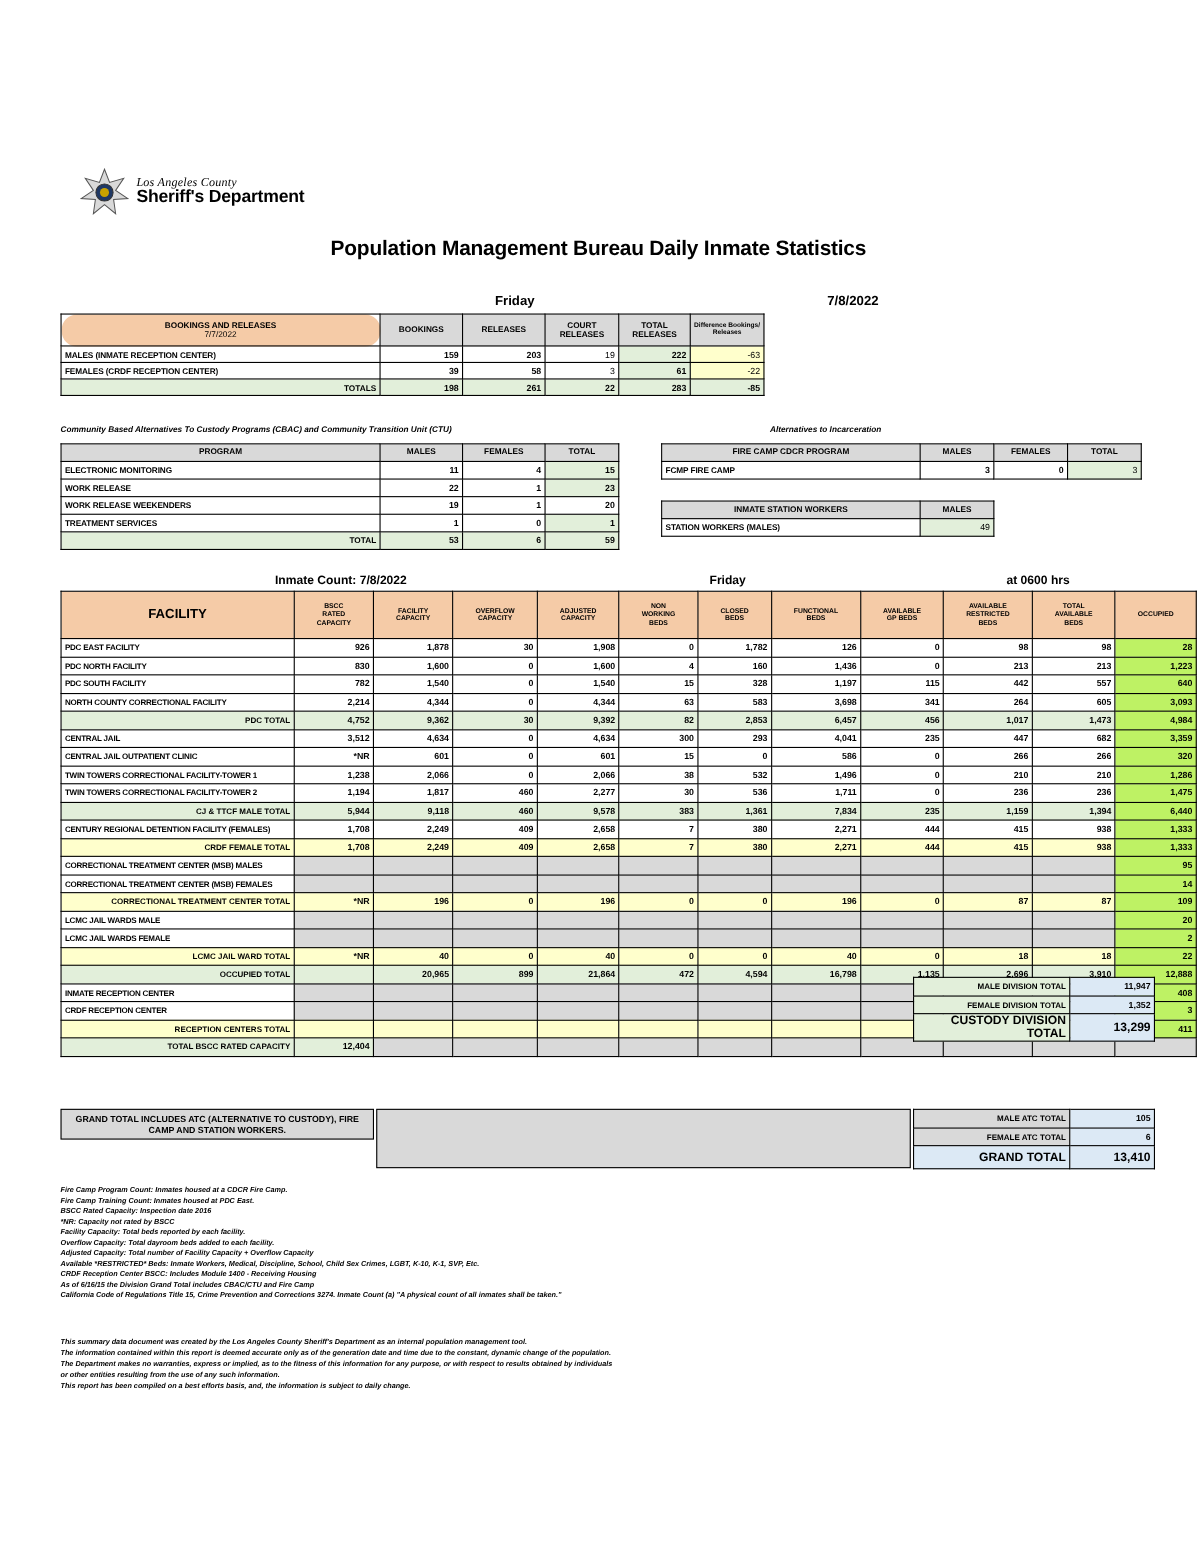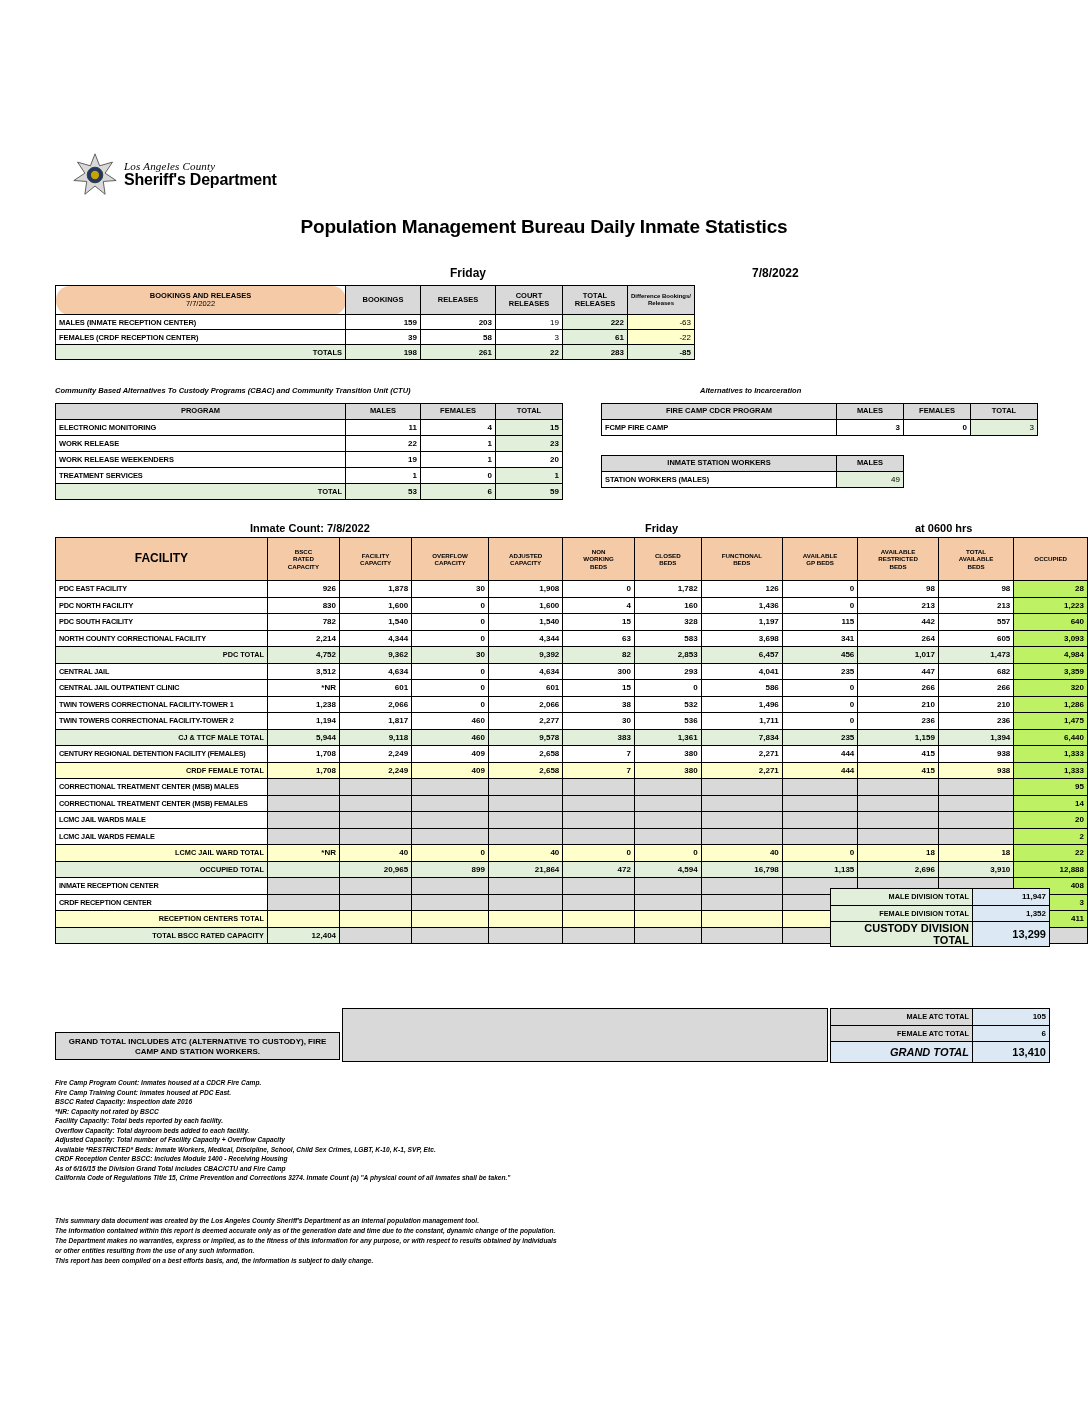--- a/index.html
+++ b/index.html
@@ -67,21 +67,21 @@
   .facility .fac-name{font-weight:bold;font-size:7.3px;letter-spacing:-.2px;}
   .facility .sub-tot{background:#e2efda;font-weight:bold;text-align:right;font-size:7.3px;}
   .facility .sub-tot-y{background:#ffffcc;font-weight:bold;text-align:right;font-size:7.3px;}
 
   .mdt{position:absolute;left:830px;top:888px;}
   .mdt td{height:15.5px;font-size:8px;}
   .mdt .l{font-weight:bold;font-size:7.3px;text-align:right;background:#e2efda;}
   .mdt .v{text-align:right;font-weight:bold;background:#dce9f5;width:70px;}
 
   .grand-note{position:absolute;left:55px;top:1008px;width:285px;border:1px solid #000;background:#d9d9d9;
-    font-size:8px;font-weight:bold;text-align:center;padding:4px 6px;line-height:1.25;height:28px;box-sizing:border-box;margin-top:24px;}
+    font-size:8px;font-weight:bold;text-align:center;padding:4px 6px;line-height:1.25;height:28px;box-sizing:border-box;}
   .grand-fill{position:absolute;left:342px;top:1008px;width:486px;height:54px;border:1px solid #000;background:#d9d9d9;box-sizing:border-box;}
 
   .atc{position:absolute;left:830px;top:1008px;}
   .atc td{height:15.5px;font-size:8px;}
   .atc .l{font-weight:bold;font-size:7.3px;text-align:right;background:#d9d9d9;}
   .atc .v{text-align:right;font-weight:bold;background:#dce9f5;width:70px;}
   .atc .gl{font-weight:bold;font-size:11px;text-align:right;background:#dce9f5;}
   .atc .gv{text-align:right;font-weight:bold;font-size:11px;background:#dce9f5;}
 
   
@@ -453,20 +453,34 @@
           <td class="grey"></td>
           <td class="grey"></td>
           <td class="grey"></td>
           <td class="grey"></td>
           <td class="grey"></td>
           <td class="grey"></td>
           <td class="grey"></td>
           <td class="num blue">14</td>
         </tr>
         <tr>
+          <td class="sub-tot-y">CORRECTIONAL TREATMENT CENTER  TOTAL</td>
+          <td class="num yellow">*NR</td>
+          <td class="num yellow">196</td>
+          <td class="num yellow">0</td>
+          <td class="num yellow">196</td>
+          <td class="num yellow">0</td>
+          <td class="num yellow">0</td>
+          <td class="num yellow">196</td>
+          <td class="num yellow">0</td>
+          <td class="num yellow">87</td>
+          <td class="num yellow">87</td>
+          <td class="num blue">109</td>
+        </tr>
+        <tr>
           <td class="fac-name">LCMC JAIL WARDS MALE</td>
           <td class="grey"></td>
           <td class="grey"></td>
           <td class="grey"></td>
           <td class="grey"></td>
           <td class="grey"></td>
           <td class="grey"></td>
           <td class="grey"></td>
           <td class="grey"></td>
           <td class="grey"></td>
@@ -597,21 +611,21 @@
     <tbody>
         <tr>
       <td class="l" style="width:135px;">MALE ATC TOTAL</td>
       <td class="v">105</td>
     </tr>
     <tr>
       <td class="l">FEMALE ATC TOTAL</td>
       <td class="v">6</td>
     </tr>
     <tr>
-      <td class="gl" style="height:20px;font-style:italic;">GRAND TOTAL</td>
+      <td class="gl" style="height:20px;">GRAND TOTAL</td>
       <td class="gv">13,410</td>
     </tr>
   </tbody>
     </table>
 
   <div class="notes" id="notes-block">
       <div>Fire Camp Program Count: Inmates housed at a CDCR Fire Camp.</div>
       <div>Fire Camp Training Count: Inmates housed at PDC East.</div>
       <div>BSCC Rated Capacity: Inspection date 2016</div>
       <div>*NR: Capacity not rated by BSCC</div>

